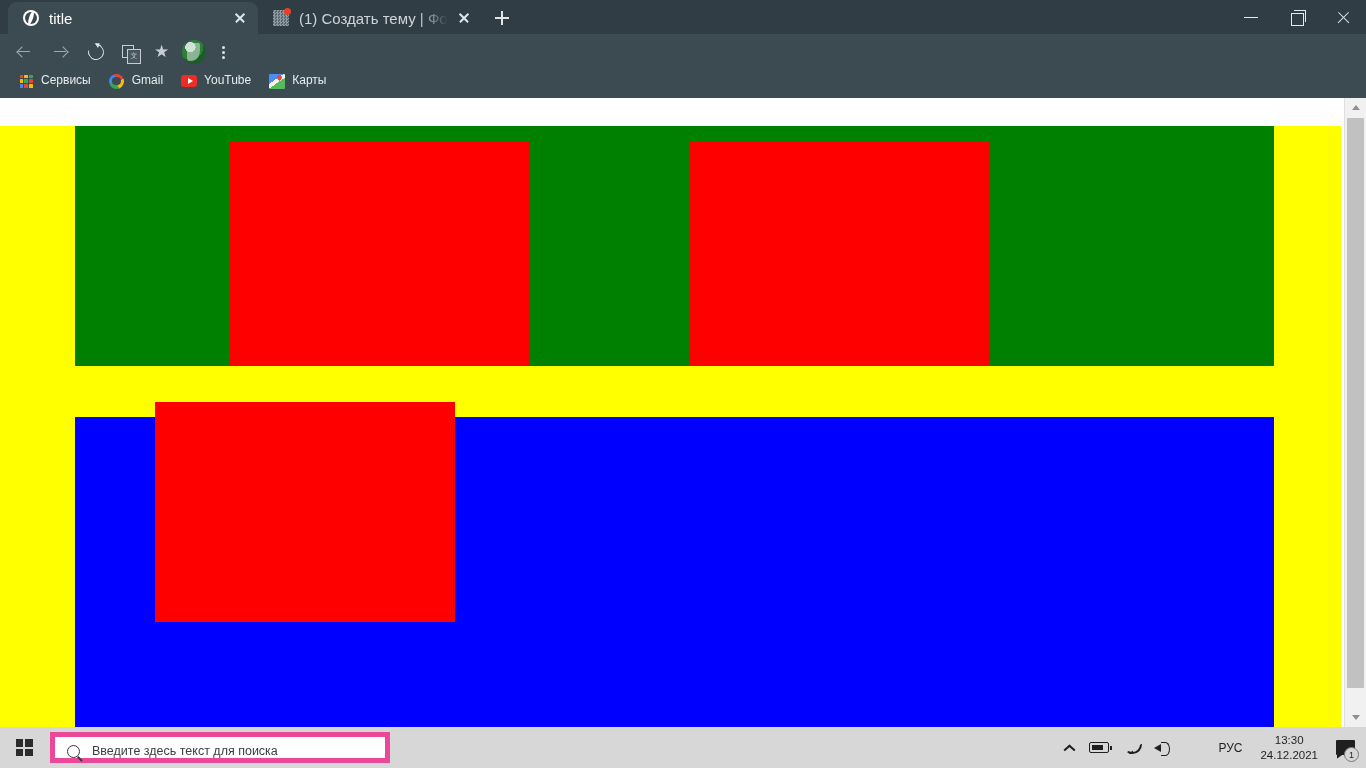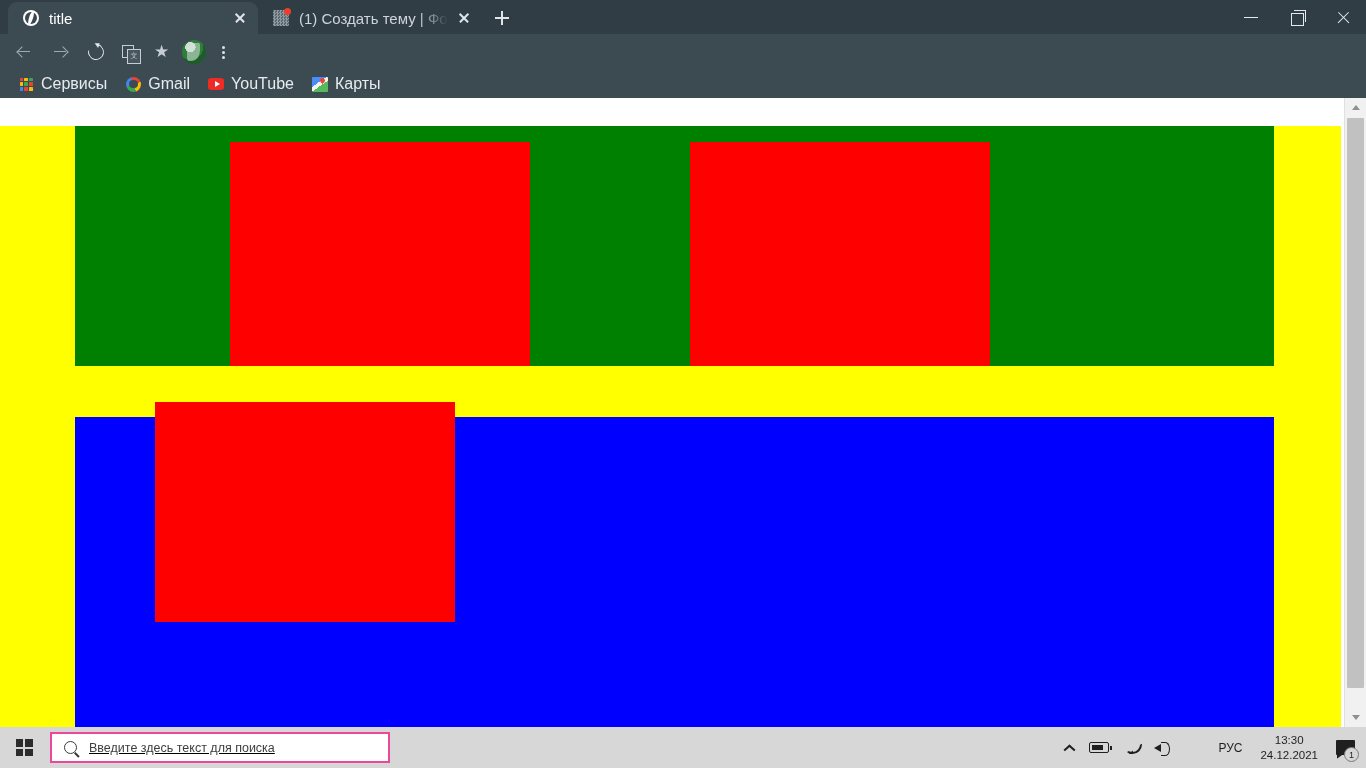--- a/index.html
+++ b/index.html
@@ -289,26 +289,26 @@
 
   
   .bookmarks {
     height: 28px;
     background: #3c4b52;
     display: flex;
     align-items: center;
     padding-left: 10px;
   }
   .bm {
-    display: flex; align-items: center;
+    display: flex; align-items: flex-start;
     height: 22px;
     padding: 0 8px;
     margin-right: 2px;
     border-radius: 4px;
-    font-size: 16px;
+    font-size: 12px;
     color: #e6ebee;
     white-space: nowrap;
   }
   .bm-ico {
     width: 16px; height: 16px;
     margin-right: 7px;
     flex: 0 0 16px;
     display: flex; align-items: center; justify-content: center;
   }
   .apps-grid {
@@ -440,25 +440,24 @@
     display: grid;
     grid-template-columns: 1fr 1fr;
     grid-template-rows: 1fr 1fr;
     gap: 2px;
   }
   .win-logo b { display: block; background: #2b2b2b; }
 
   .tb-search {
     width: 340px; height: 31px;
     background: #ffffff;
-    border: 2px solid #ec4899;
-    display: flex; align-items: center;
+    border: 5px solid #ec4899;
+    display: flex; align-items: flex-end;
     padding-left: 12px;
     margin-left: 2px;
-    text-decoration: underline;
   }
   .mag {
     width: 13px; height: 13px;
     border: 1.5px solid #3a3a3a;
     border-radius: 50%;
     position: relative;
     flex: 0 0 13px;
     margin-right: 12px;
   }
   .mag::after {

